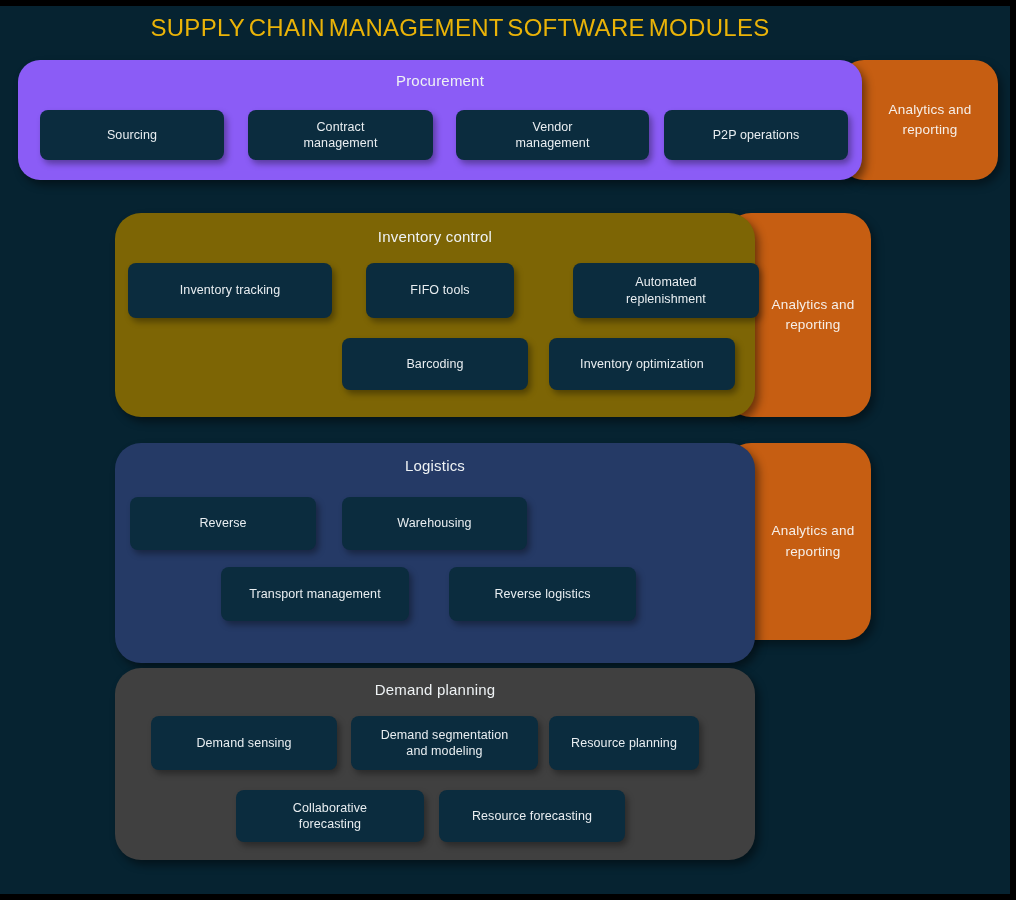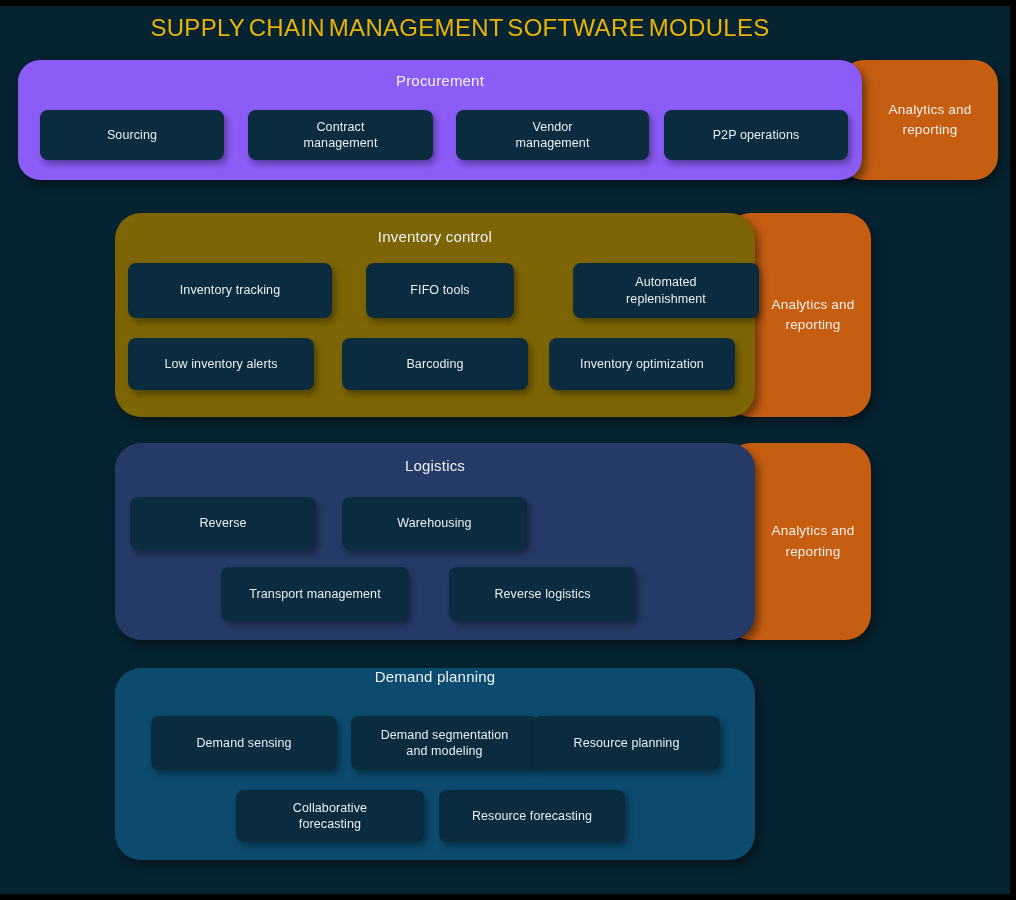--- a/index.html
+++ b/index.html
@@ -89,43 +89,42 @@
   <div class="tab" style="left: 725px; top: 207px; width: 146px; height: 204px; padding-left: 30px; border-radius: 26px; background-color: rgb(198, 94, 18);">
     <span class="tab-label">Analytics and
 reporting</span>
   </div>
   <div class="panel" style="left: 115px; top: 207px; width: 640px; height: 204px; border-radius: 26px; padding-top: 15px; background-color: rgb(125, 101, 5);">
     <div class="panel-label">Inventory control</div>
     <div class="module" style="left:13px;  top:50px;  width:204px; height:55px;">Inventory tracking</div>
     <div class="module" style="left:227px; top:50px;  width:148px; height:55px;margin-left:24px;">FIFO tools</div>
     <div class="module" style="left:434px; top:50px;  width:186px; height:55px;margin-left:24px;">Automated
 replenishment</div>
-    <div class="module" style="left:13px;  top:125px; width:186px; height:52px;">Low inventory alerts</div>
     <div class="module" style="left:227px; top:125px; width:186px; height:52px;">Barcoding</div>
     <div class="module" style="left:434px; top:125px; width:186px; height:52px;">Inventory optimization</div>
   </div>
 
   <div class="tab" style="left: 725px; top: 437px; width: 146px; height: 197px; padding-left: 30px; border-radius: 26px; background-color: rgb(198, 94, 18);">
     <span class="tab-label">Analytics and
 reporting</span>
   </div>
-  <div class="panel" style="left: 115px; top: 437px; width: 640px; height: 197px; border-radius: 26px; padding-top: 14px; background-color: rgb(37, 58, 102);">
+  <div class="panel" style="left: 115px; top: 437px; width: 640px; height: 220px; border-radius: 26px; padding-top: 14px; background-color: rgb(37, 58, 102);">
     <div class="panel-label">Logistics</div>
     <div class="module" style="left:15px;  top:54px;  width:186px; height:53px;">Reverse</div>
     <div class="module" style="left:227px; top:54px;  width:185px; height:53px;">Warehousing</div>
     <div class="module" style="left:106px; top:124px; width:188px; height:54px;">Transport management</div>
     <div class="module" style="left:334px; top:124px; width:187px; height:54px;">Reverse logistics</div>
   </div>
 
-  <div class="panel" style="left: 115px; top: 662px; width: 640px; height: 192px; border-radius: 26px; background-color: #0c4a6e;">
+  <div class="panel" style="left: 115px; top: 662px; width: 640px; height: 192px; border-radius: 26px; padding-top: 13px; background-color: #404040;">
     <div class="panel-label">Demand planning</div>
     <div class="module" style="left:36px;  top:48px;  width:186px; height:54px;">Demand sensing</div>
     <div class="module" style="left:236px; top:48px;  width:187px; height:54px;">Demand segmentation
 and modeling</div>
-    <div class="module" style="left:418px; top:48px;  width:187px; height:54px;">Resource planning</div>
+    <div class="module" style="left:434px; top:48px;  width:150px; height:54px;">Resource planning</div>
     <div class="module" style="left:121px; top:122px; width:188px; height:52px;">Collaborative
 forecasting</div>
     <div class="module" style="left:324px; top:122px; width:186px; height:52px;">Resource forecasting</div>
   </div>
 
 </div>
 
 <div class="frame-strip frame-top"></div>
 <div class="frame-strip frame-right"></div>
 <div class="frame-strip frame-bottom"></div>

